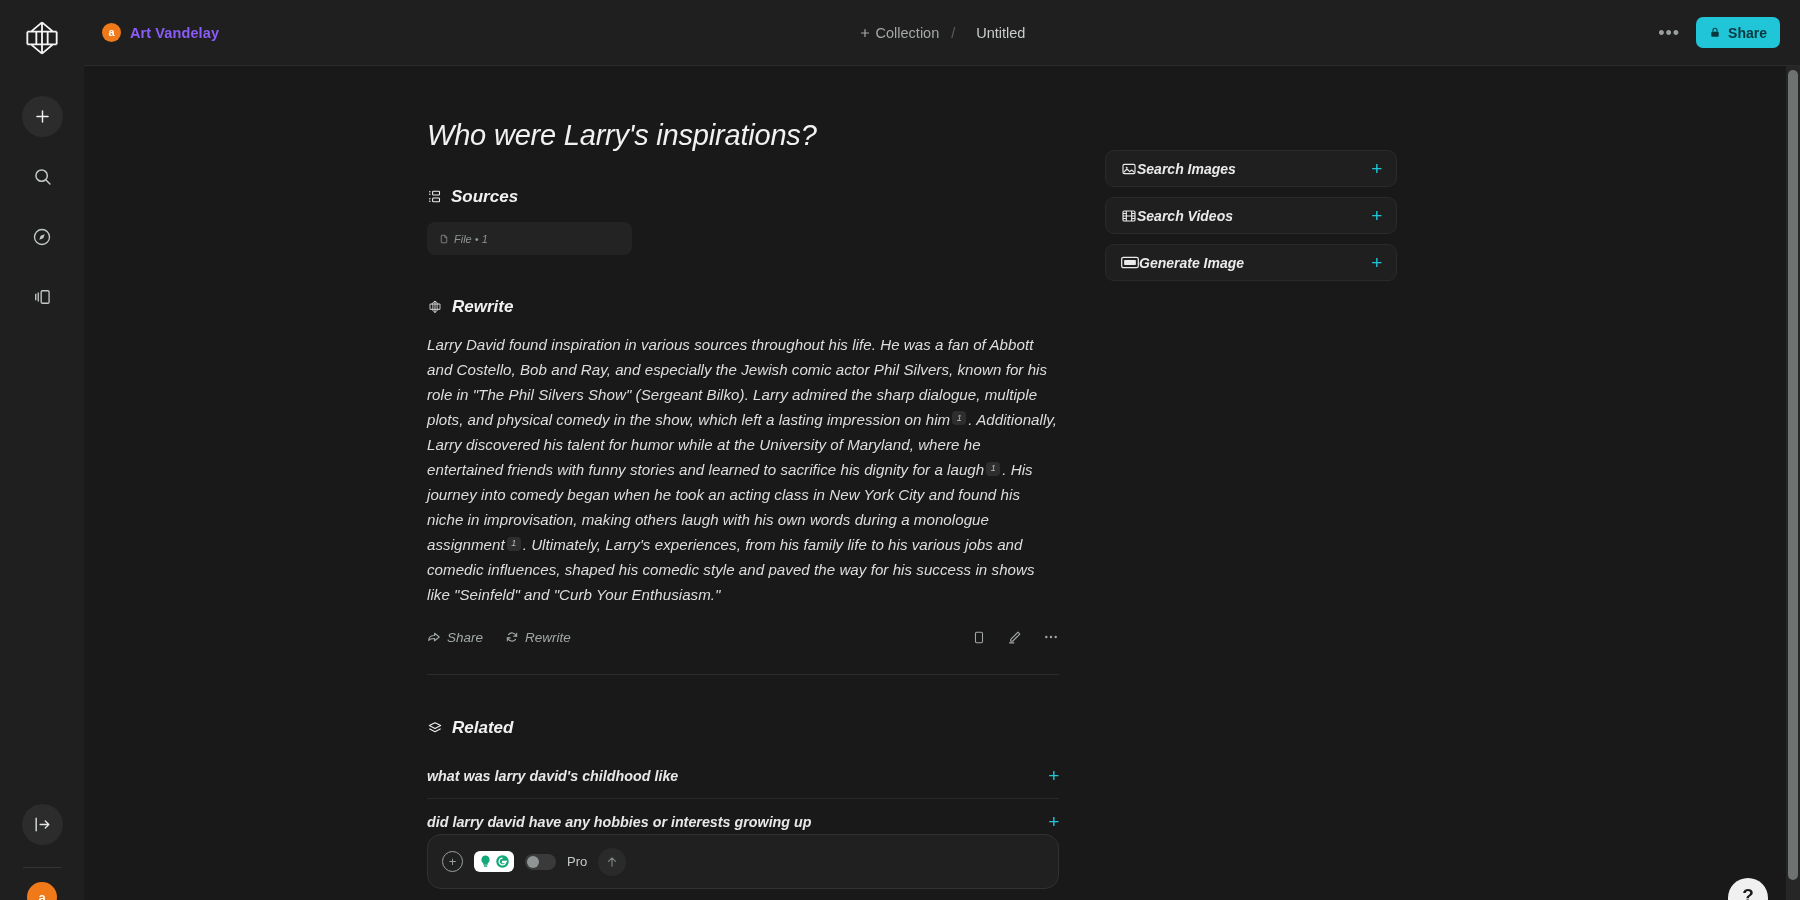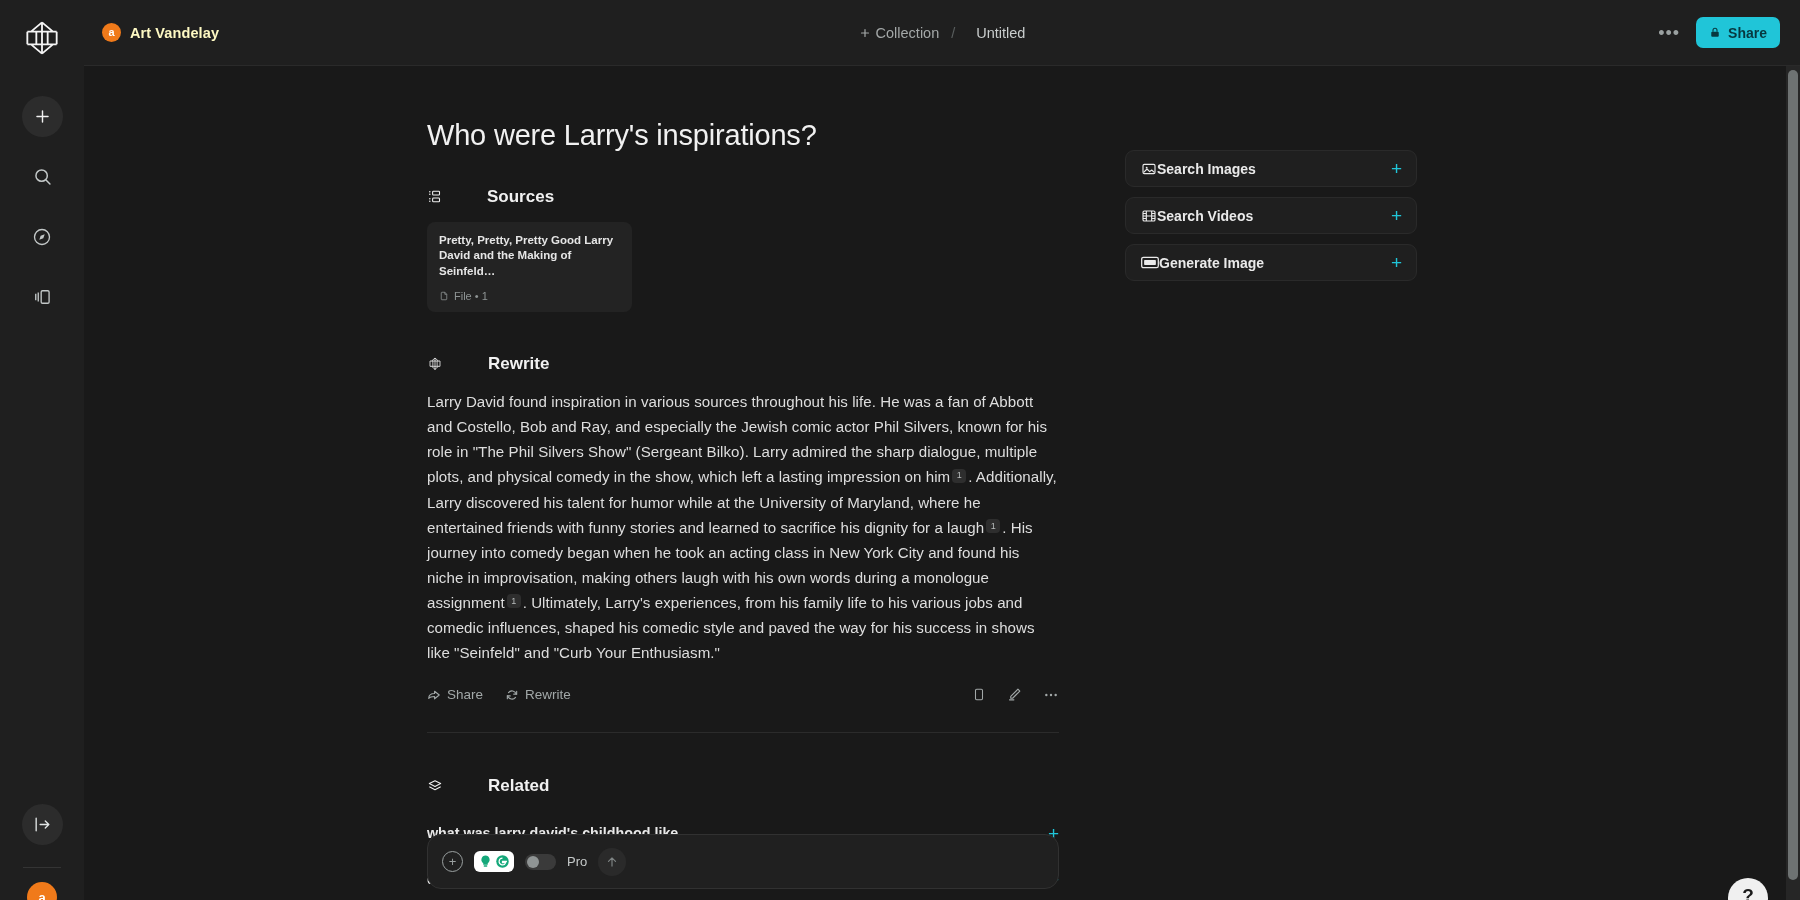--- a/index.html
+++ b/index.html
@@ -70,21 +70,21 @@
     padding: 0 20px 0 18px;
     position: relative;
   }
   .tb-left { display: flex; align-items: center; gap: 9px; }
   .tb-avatar {
     width: 19px; height: 19px; border-radius: 50%;
     background: #f07a1a; color: #fff;
     font-size: 11px; font-weight: 700; line-height: 1;
     display: flex; align-items: center; justify-content: center;
   }
-  .tb-name { color: #fef9c3; font-size: 14.5px; font-weight: 700; letter-spacing: .1px; }
+  .tb-name { color: #8b5cf6; font-size: 14.5px; font-weight: 700; letter-spacing: .1px; }
   .tb-center {
     position: absolute; left: 0; right: 0;
     display: flex; justify-content: center; align-items: center;
     gap: 12px; pointer-events: none;
   }
   .tb-center > * { pointer-events: auto; }
   .tb-collection {
     display: flex; align-items: center; gap: 5px;
     color: #a4a8a8; font-size: 14.5px; cursor: pointer;
   }
@@ -105,34 +105,34 @@
   }
 
   
   .content {
     flex: 1; overflow: hidden; position: relative;
     background: #191919;
     display: flex; justify-content: center;
     padding-left: 30px;
   }
   .content-inner {
-    width: 1060px; display: flex; gap: 66px; padding-top: 52px;
+    width: 1060px; display: flex; gap: 46px; padding-top: 52px; font-style: italic;
   }
   .col-main { width: 632px; flex: 0 0 632px; }
   .col-aside { width: 292px; flex: 0 0 292px; padding-top: 32px; }
 
   h1.qtitle {
     color: #f1f1f1; font-size: 29px; font-weight: 400;
     letter-spacing: -.2px; line-height: 1.2; margin-bottom: 34px;
   }
 
   .sec-head {
     display: flex; align-items: center; gap: 9px; margin-bottom: 15px;
   }
-  .sec-head .lbl { color: #f1f1f1; font-size: 17px; font-weight: 600; margin-left: 36px; }
+  .sec-head .lbl { color: #f1f1f1; font-size: 17px; font-weight: 600; }
 
   
   .src-card {
     width: 205px; background: #232323; border-radius: 8px;
     padding: 11px 12px 10px; cursor: pointer;
   }
   .src-title {
     color: #e6e6e6; font-size: 11.5px; font-weight: 700;
     line-height: 1.35; margin-bottom: 11px;
   }
@@ -341,21 +341,20 @@
         <div class="sec-head">
           <svg width="15" height="15" viewBox="0 0 24 24" fill="none" stroke="#f1f1f1" stroke-width="1.7" stroke-linecap="round">
             <rect x="9" y="3.5" width="11" height="6" rx="1.3"></rect>
             <rect x="9" y="14.5" width="11" height="6" rx="1.3"></rect>
             <path d="M4.5 4.5h.01M4.5 8.5h.01M4.5 15.5h.01M4.5 19.5h.01" stroke-width="2.4"></path>
           </svg>
           <span class="lbl">Sources</span>
         </div>
 
         <div class="src-card">
-          <div class="src-title">Pretty, Pretty, Pretty Good Larry David and the Making of Seinfeld…</div>
           <div class="src-meta">
             <svg width="10" height="12" viewBox="0 0 24 24" fill="none" stroke="#8e9494" stroke-width="1.9">
               <path d="M14 3H7a1.6 1.6 0 0 0-1.6 1.6v14.8A1.6 1.6 0 0 0 7 21h10a1.6 1.6 0 0 0 1.6-1.6V8z"></path>
               <path d="M14 3v5h4.6"></path>
             </svg>
             <span>File • 1</span>
           </div>
         </div>
 
         <div class="answer-block">

